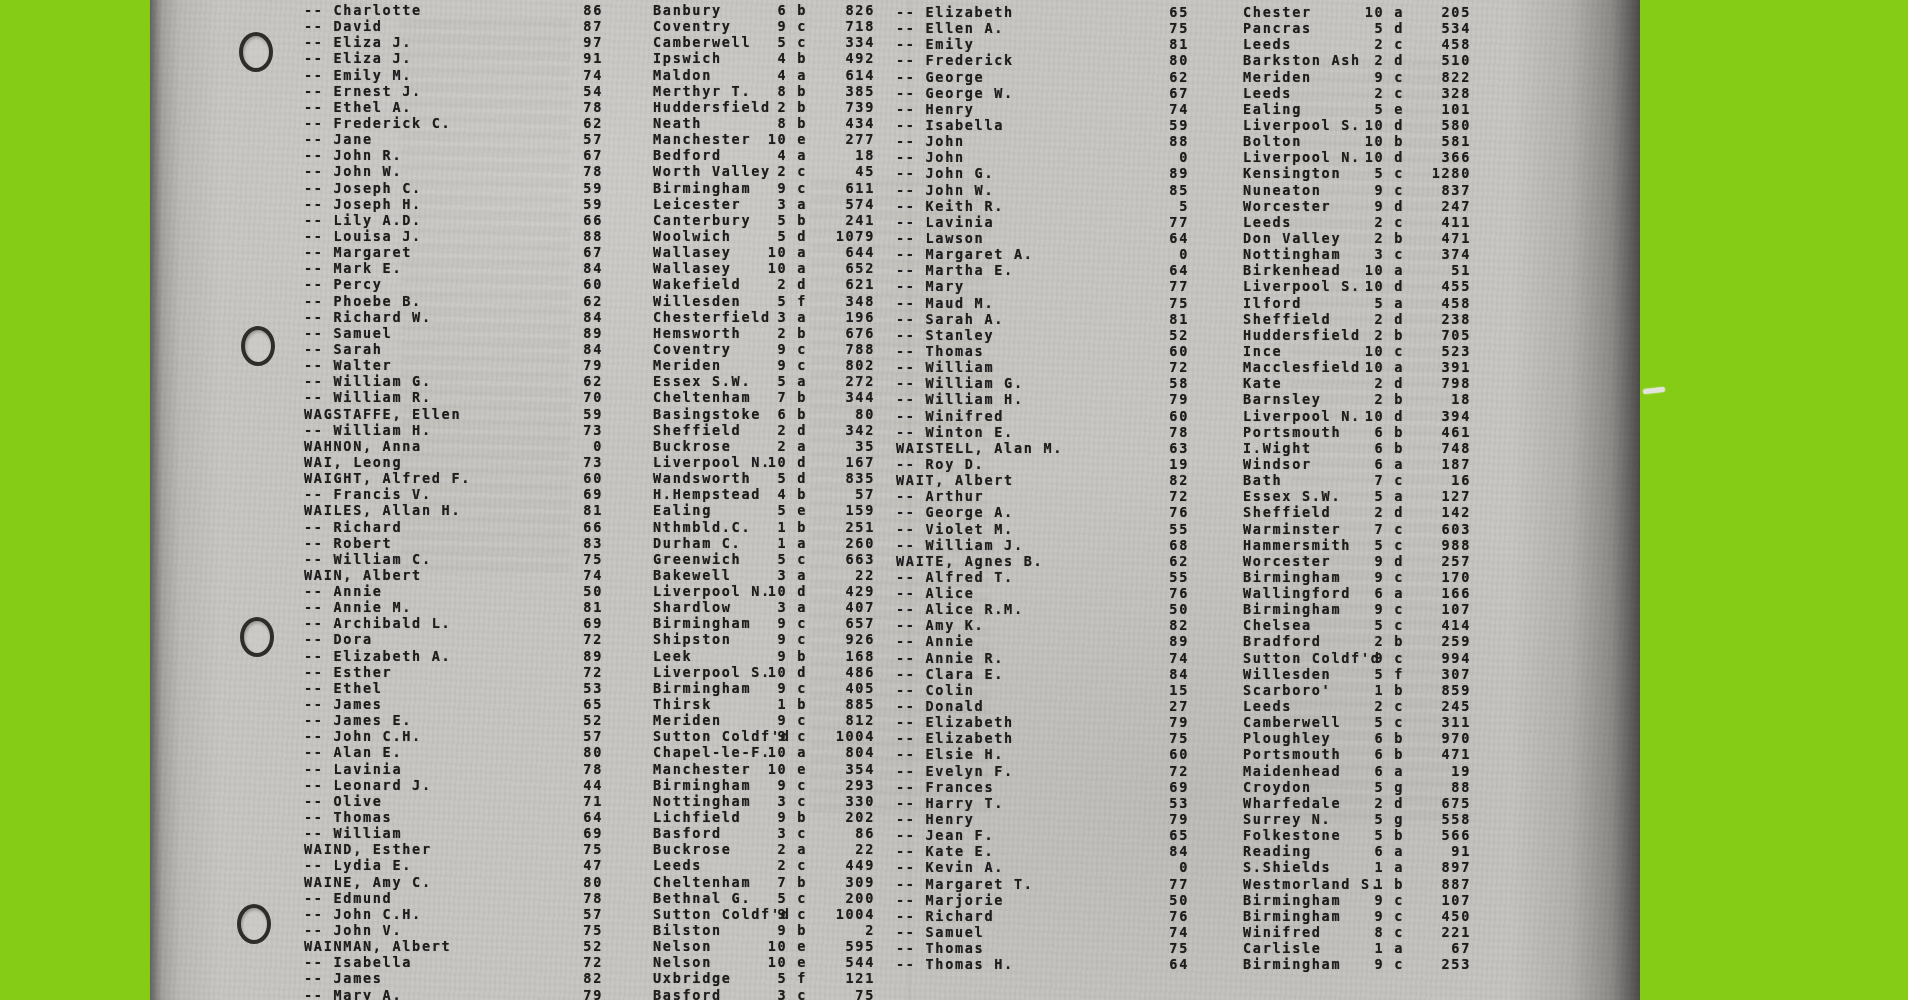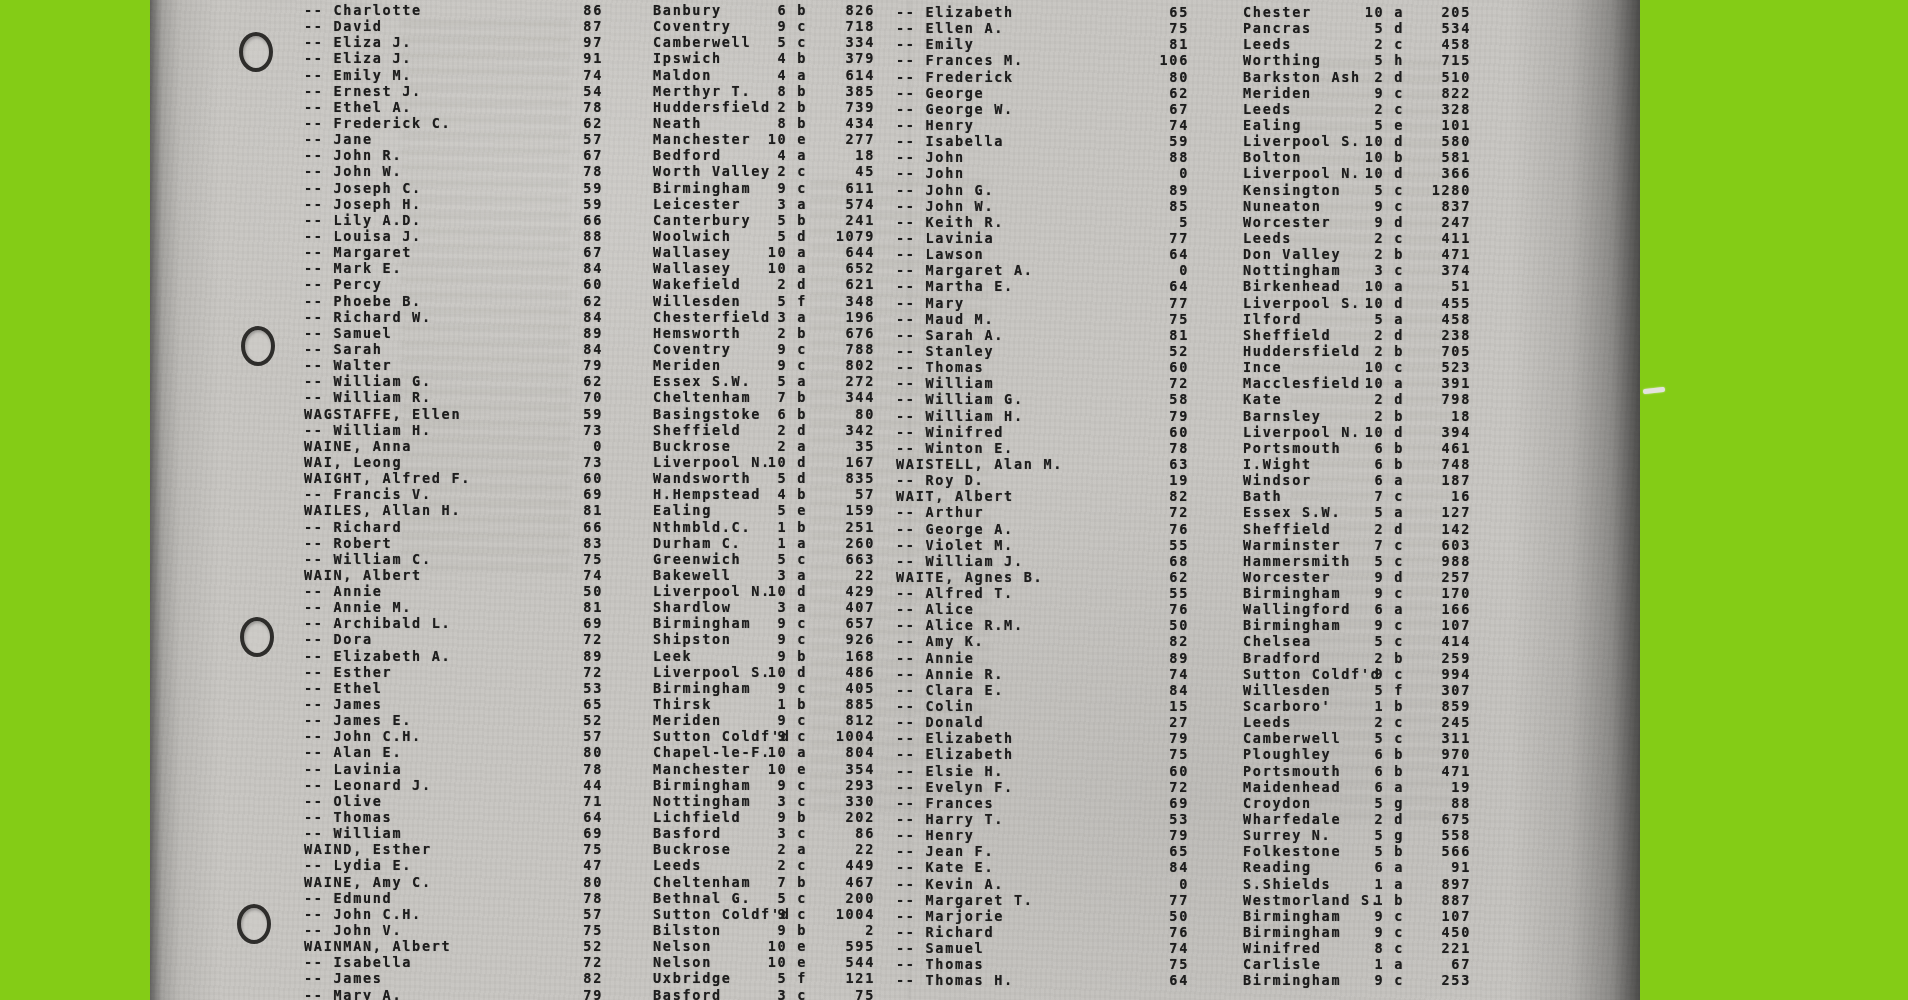--- a/index.html
+++ b/index.html
@@ -99,21 +99,21 @@
           <span class="cell-age">97</span>
           <span class="cell-district">Camberwell</span>
           <span class="cell-vol">5 c</span>
           <span class="cell-page">334</span>
         </div>
         <div class="row">
           <span class="cell-name">-- Eliza J.</span>
           <span class="cell-age">91</span>
           <span class="cell-district">Ipswich</span>
           <span class="cell-vol">4 b</span>
-          <span class="cell-page">379</span>
+          <span class="cell-page">492</span>
         </div>
         <div class="row">
           <span class="cell-name">-- Emily M.</span>
           <span class="cell-age">74</span>
           <span class="cell-district">Maldon</span>
           <span class="cell-vol">4 a</span>
           <span class="cell-page">614</span>
         </div>
         <div class="row">
           <span class="cell-name">-- Ernest J.</span>
@@ -263,21 +263,21 @@
           <span class="cell-page">80</span>
         </div>
         <div class="row">
           <span class="cell-name">-- William H.</span>
           <span class="cell-age">73</span>
           <span class="cell-district">Sheffield</span>
           <span class="cell-vol">2 d</span>
           <span class="cell-page">342</span>
         </div>
         <div class="row">
-          <span class="cell-name">WAINE, Anna</span>
+          <span class="cell-name">WAHNON, Anna</span>
           <span class="cell-age">0</span>
           <span class="cell-district">Buckrose</span>
           <span class="cell-vol">2 a</span>
           <span class="cell-page">35</span>
         </div>
         <div class="row">
           <span class="cell-name">WAI, Leong</span>
           <span class="cell-age">73</span>
           <span class="cell-district">Liverpool N.</span>
           <span class="cell-vol">10 d</span>
@@ -456,21 +456,21 @@
           <span class="cell-age">47</span>
           <span class="cell-district">Leeds</span>
           <span class="cell-vol">2 c</span>
           <span class="cell-page">449</span>
         </div>
         <div class="row">
           <span class="cell-name">WAINE, Amy C.</span>
           <span class="cell-age">80</span>
           <span class="cell-district">Cheltenham</span>
           <span class="cell-vol">7 b</span>
-          <span class="cell-page">467</span>
+          <span class="cell-page">309</span>
         </div>
         <div class="row">
           <span class="cell-name">-- Edmund</span>
           <span class="cell-age">78</span>
           <span class="cell-district">Bethnal G.</span>
           <span class="cell-vol">5 c</span>
           <span class="cell-page">200</span>
         </div>
         <div class="row">
           <span class="cell-name">-- John C.H.</span>
@@ -529,27 +529,20 @@
           <span class="cell-district">Pancras</span>
           <span class="cell-vol">5 d</span>
           <span class="cell-page">534</span>
         </div>
         <div class="row">
           <span class="cell-name">-- Emily</span>
           <span class="cell-age">81</span>
           <span class="cell-district">Leeds</span>
           <span class="cell-vol">2 c</span>
           <span class="cell-page">458</span>
-        </div>
-        <div class="row">
-          <span class="cell-name">-- Frances M.</span>
-          <span class="cell-age">106</span>
-          <span class="cell-district">Worthing</span>
-          <span class="cell-vol">5 h</span>
-          <span class="cell-page">715</span>
         </div>
         <div class="row">
           <span class="cell-name">-- Frederick</span>
           <span class="cell-age">80</span>
           <span class="cell-district">Barkston Ash</span>
           <span class="cell-vol">2 d</span>
           <span class="cell-page">510</span>
         </div>
         <div class="row">
           <span class="cell-name">-- George</span>

